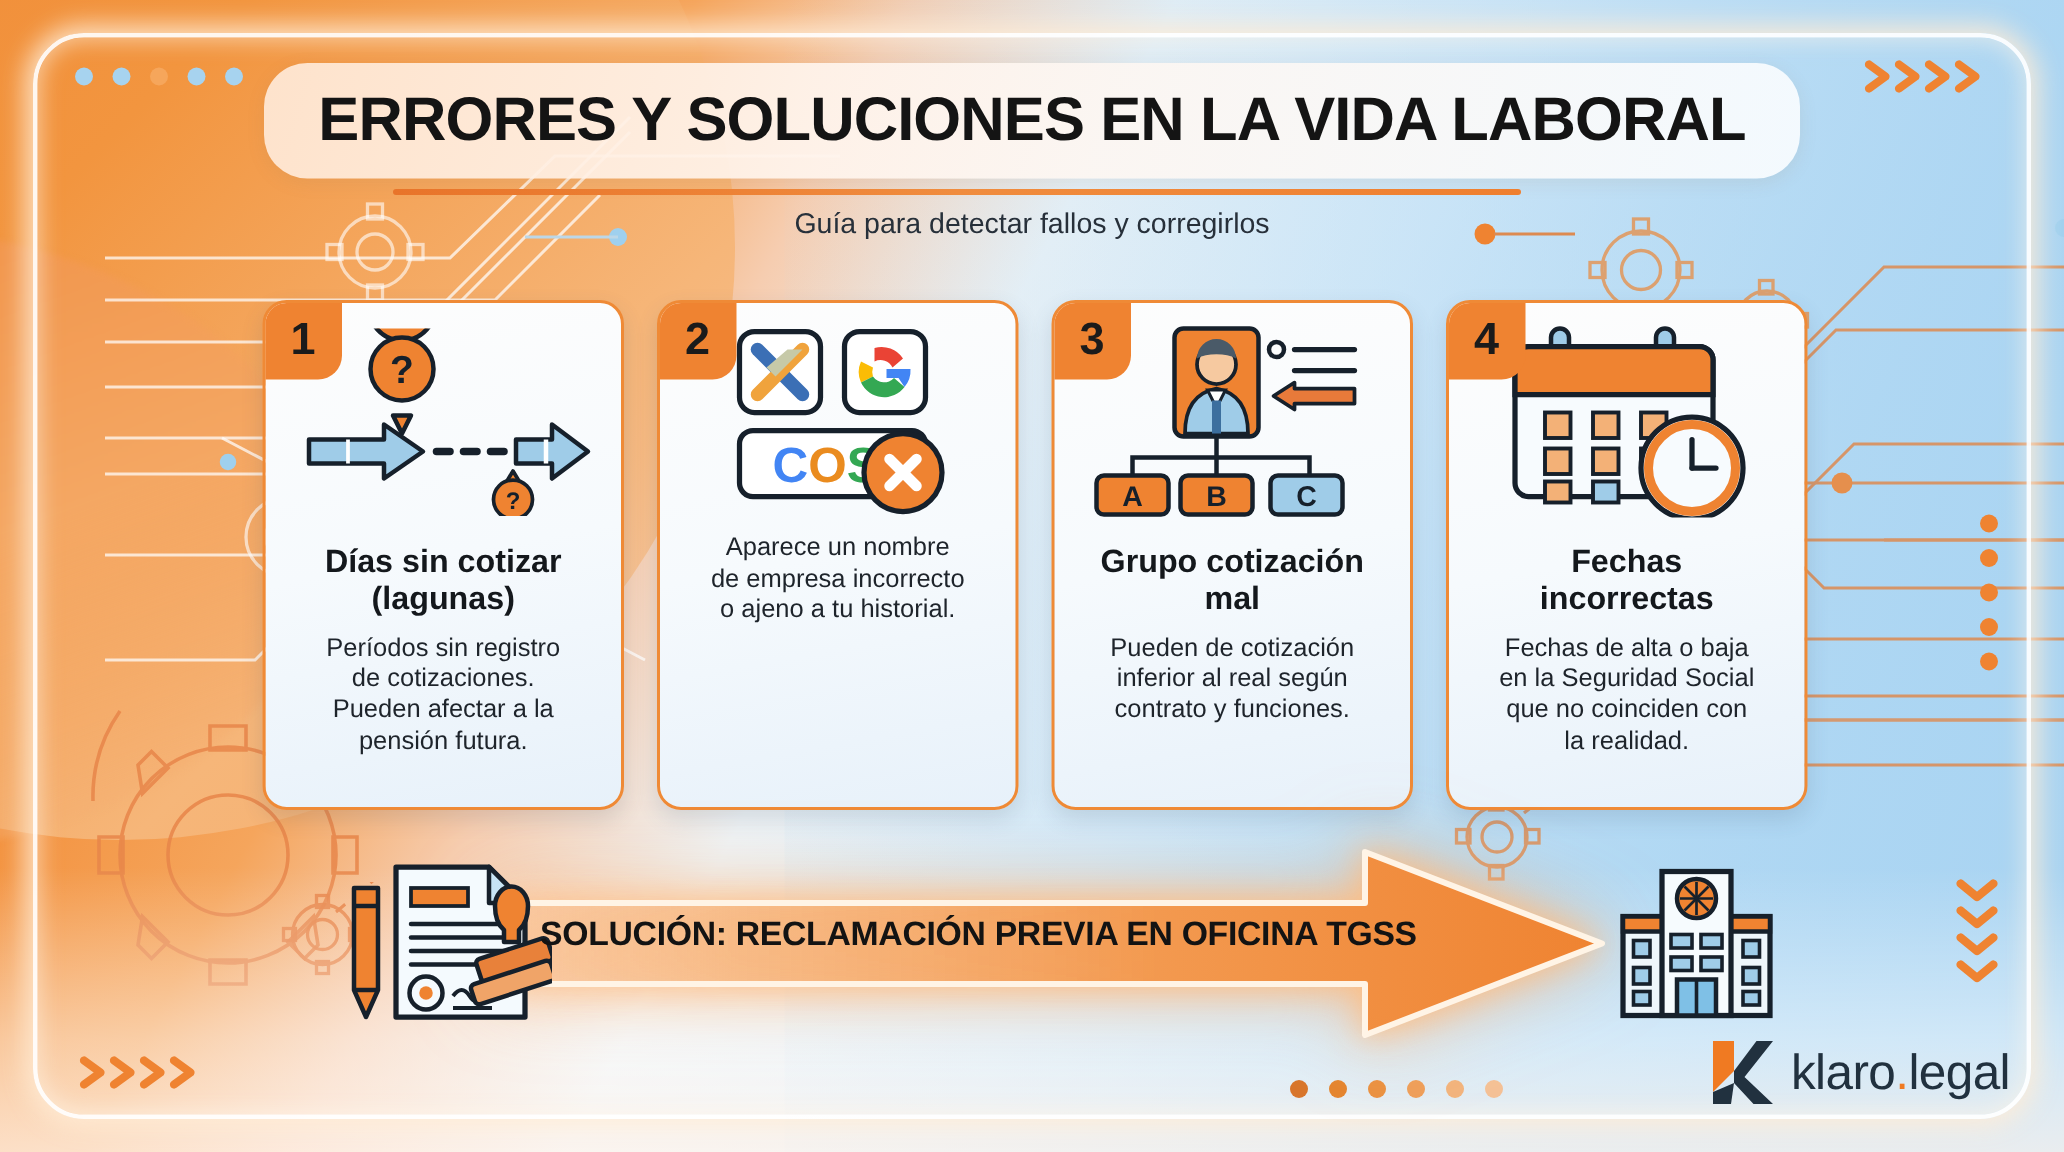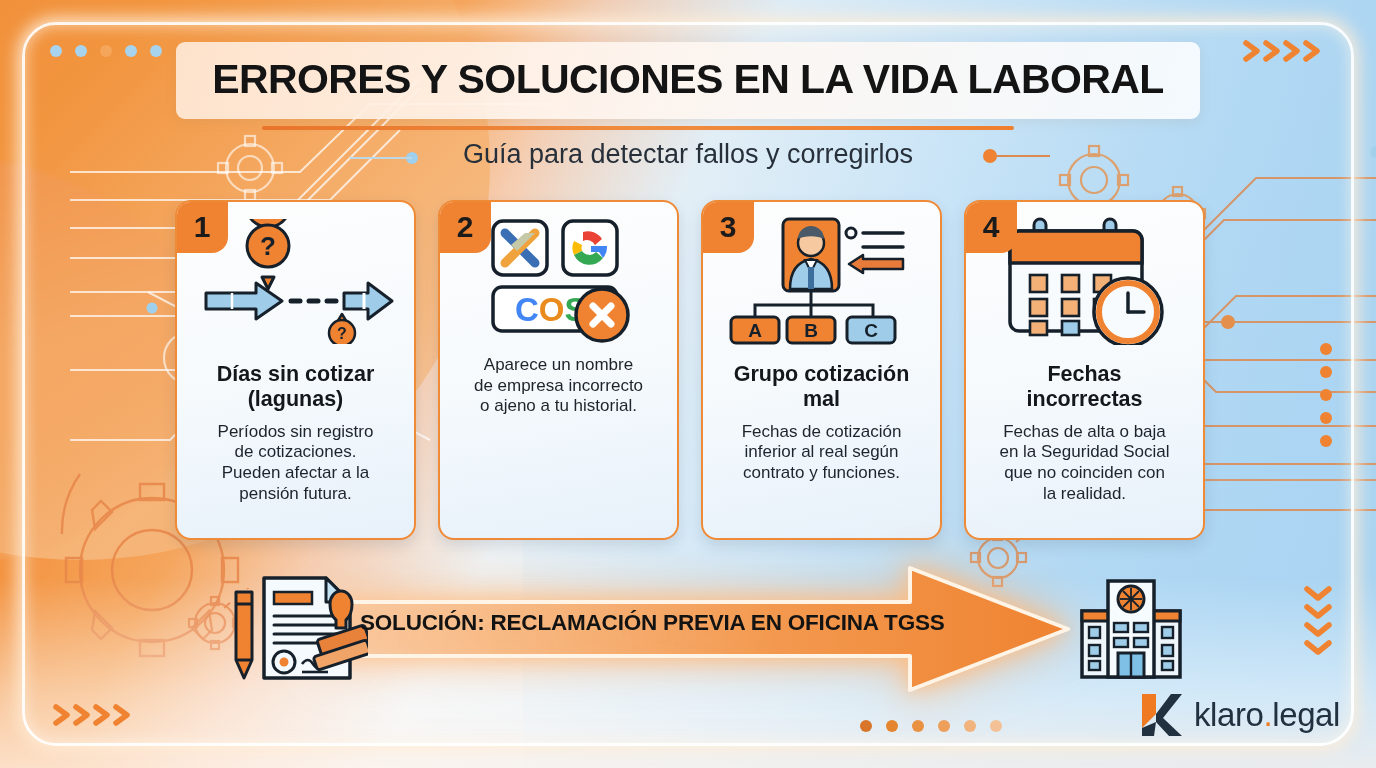--- a/index.html
+++ b/index.html
@@ -64,42 +64,42 @@
     pointer-events: none;
   }
 
   .deco { position: absolute; pointer-events: none; }
 
   
   .header { position: absolute; left: 0; right: 0; top: 42px; text-align: center; }
   .title-band {
     display: inline-block;
     padding: 14px 36px 16px;
-    border-radius: 9px;
+    border-radius: 29px;
     background: linear-gradient(100deg, rgba(255,233,215,.92) 0%, rgba(255,244,236,.93) 35%, rgba(248,252,255,.93) 100%);
     box-shadow: 0 3px 12px rgba(160,120,90,.12);
   }
   .title {
     font-size: 41px;
     font-weight: 700;
     letter-spacing: -0.6px;
     color: #141414;
     white-space: nowrap;
     font-family: "Liberation Sans", sans-serif;
   }
   .title-rule {
     position: absolute;
     left: 262px; right: 362px; top: 126px;
     height: 4px;
     background: linear-gradient(90deg, #e8742a 0%, #f08c3e 50%, #ef7f2f 100%);
     border-radius: 2px;
   }
   .subtitle {
     margin-top: 20px;
-    font-size: 27px;
+    font-size: 19px;
     color: #27303a;
     font-weight: 400;
   }
 
   
   .cards {
     position: absolute;
     left: 175px; top: 200px;
     width: 1030px;
     display: flex;
@@ -492,21 +492,21 @@
           <rect x="4" y="100" width="48" height="26" rx="5" fill="#ef8331" stroke="#16202b" stroke-width="3"></rect>
           <text x="28" y="120" font-size="19" font-weight="700" fill="#16202b" text-anchor="middle" font-family="'Liberation Sans',sans-serif">A</text>
           <rect x="60" y="100" width="48" height="26" rx="5" fill="#ef8331" stroke="#16202b" stroke-width="3"></rect>
           <text x="84" y="120" font-size="19" font-weight="700" fill="#16202b" text-anchor="middle" font-family="'Liberation Sans',sans-serif">B</text>
           <rect x="120" y="100" width="48" height="26" rx="5" fill="#9fcce8" stroke="#16202b" stroke-width="3"></rect>
           <text x="144" y="120" font-size="19" font-weight="700" fill="#16202b" text-anchor="middle" font-family="'Liberation Sans',sans-serif">C</text>
         </svg>
       </div>
       <div class="card-title">Grupo cotización
 mal</div>
-      <div class="card-desc">Fechas de cotización
+      <div class="card-desc">Pueden de cotización
 inferior al real según
 contrato y funciones.</div>
     </div>
 
     <div class="card">
       <div class="badge">4</div>
       <div class="card-icon">
         <svg width="190" height="128" viewBox="0 0 190 128">
 
           <rect x="44" y="2" width="12" height="26" rx="6" fill="#9fcce8" stroke="#16202b" stroke-width="3"></rect>

